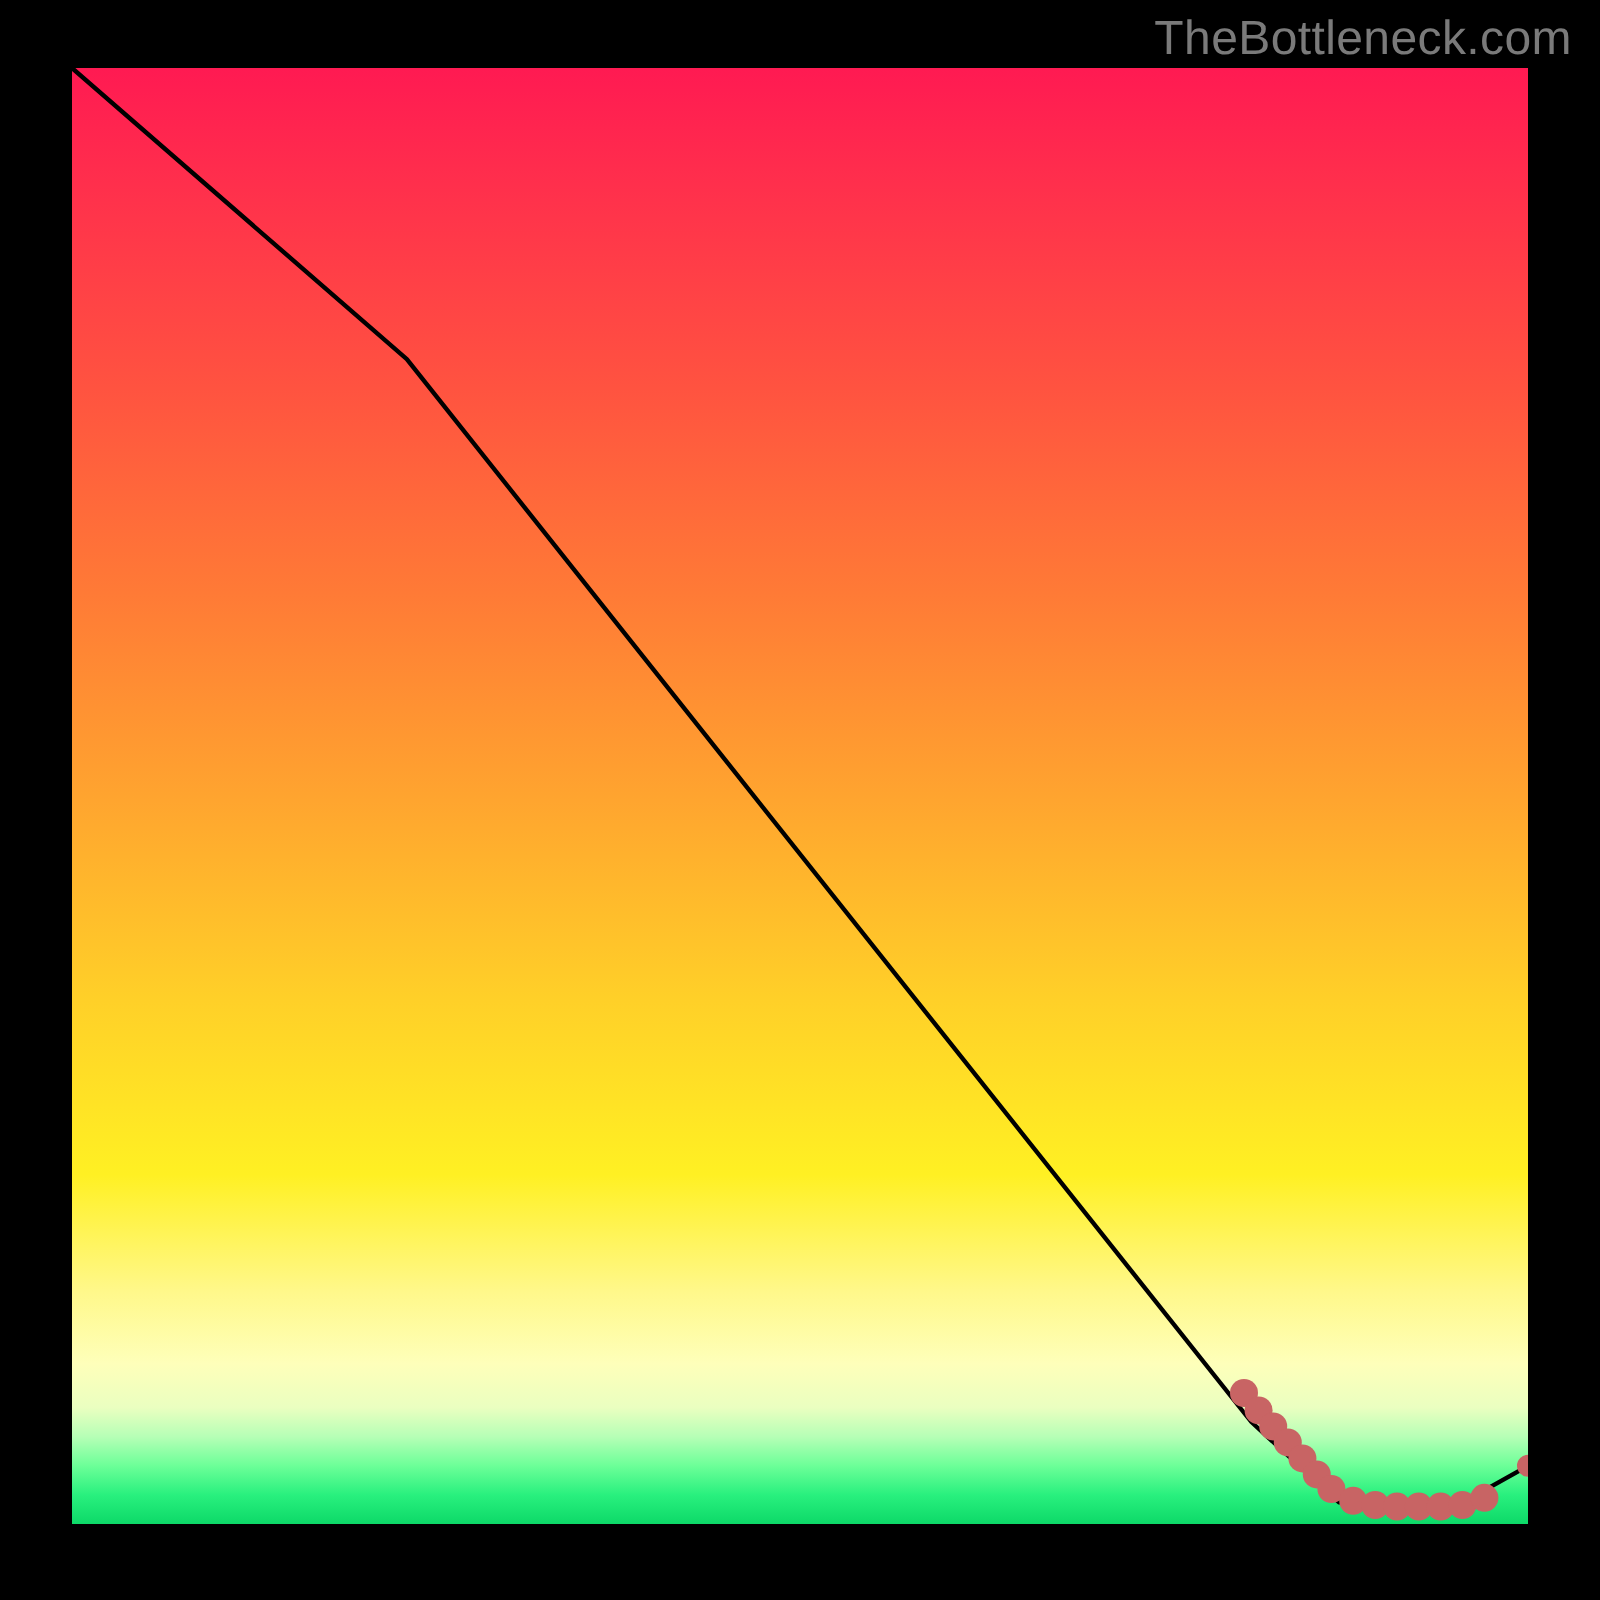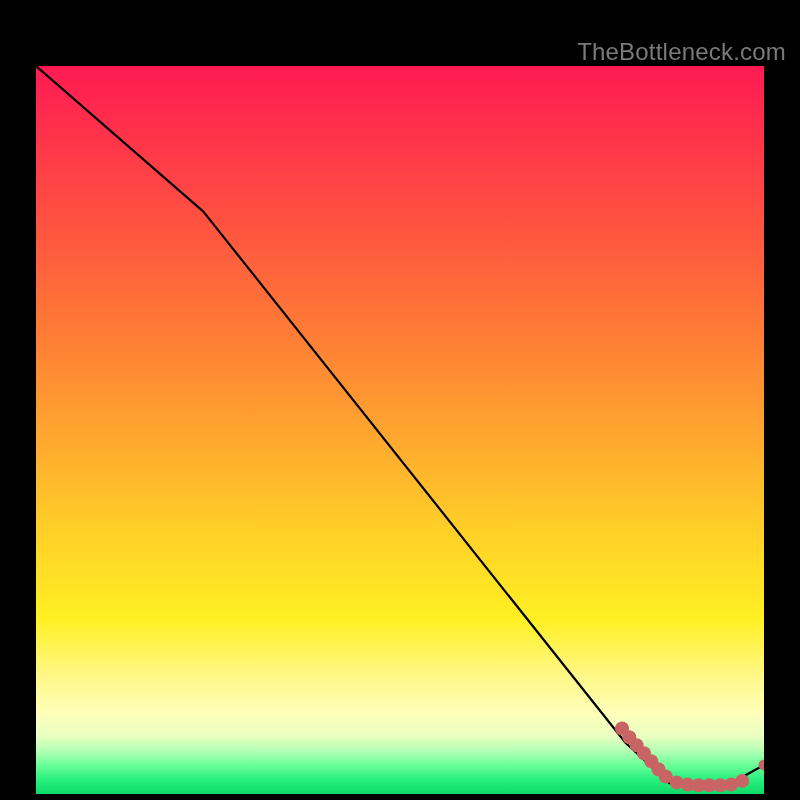--- a/index.html
+++ b/index.html
@@ -9,21 +9,20 @@
     height: 800px;
     overflow: hidden;
     background: #000;
     font-family: Arial, Helvetica, sans-serif;
   }
   .outer {
     width: 800px;
     height: 624px;
     background: #000;
     position: relative;
-    margin-top: 32px;
   }
   .watermark {
     position: absolute;
     top: 6px;
     right: 14px;
     color: #7a7a7a;
     font-size: 24px;
     font-weight: 500;
     letter-spacing: 0.2px;
     z-index: 5;

